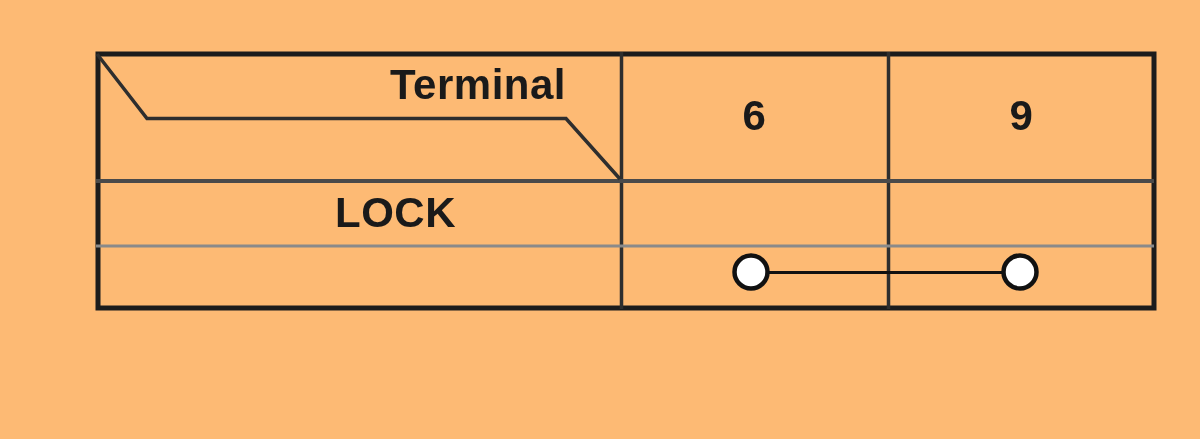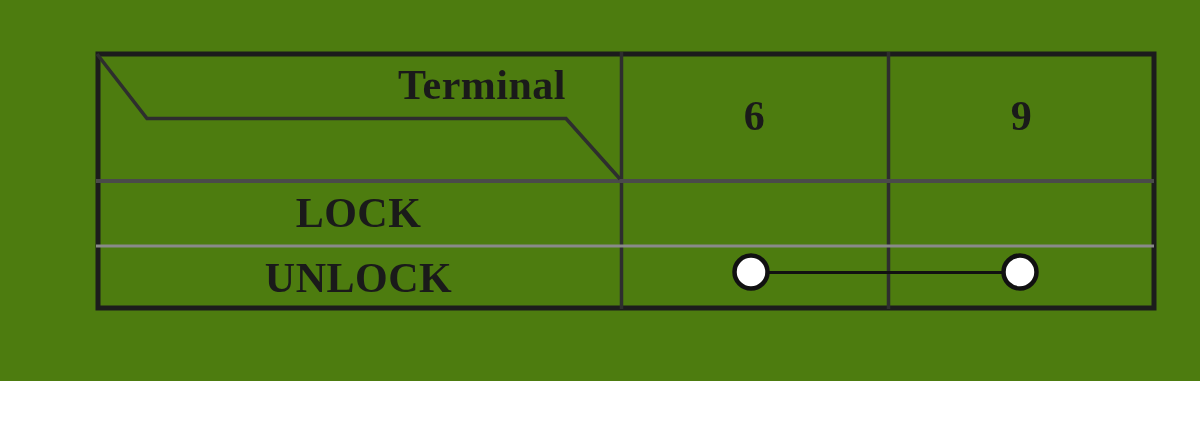--- a/index.html
+++ b/index.html
@@ -3,23 +3,23 @@
 <meta charset="utf-8">
 <style>
   html, body {
     margin: 0;
     padding: 0;
     background: #ffffff;
   }
   .canvas {
     position: relative;
     width: 1200px;
-    height: 381px;
-    background: #4d7c0f;
-    font-family: Liberation Serif, serif;
+    height: 439px;
+    background: #fdba74;
+    font-family: Liberation Sans, sans-serif;
     overflow: hidden;
   }
   .grid-svg {
     position: absolute;
     left: 0;
     top: 0;
     width: 1200px;
     height: 439px;
   }
   .cell {
@@ -44,20 +44,21 @@
     left: 621px; top: 52px; width: 267px; height: 128px;
     justify-content: center;
   }
   .col-header-9 {
     left: 888px; top: 52px; width: 267px; height: 128px;
     justify-content: center;
   }
   .row-header-lock {
     left: 96px; top: 180px; width: 525px; height: 66px;
     justify-content: center;
+    padding-left: 37px;
   }
   .row-header-unlock {
     left: 96px; top: 246px; width: 525px; height: 63px;
     justify-content: center;
   }
 </style>
 </head>
 <body>
 
 <div class="canvas">
@@ -83,15 +84,14 @@
 
   <div class="cell corner-terminal">Terminal</div>
 
 
   <div class="cell col-header-6">6</div>
 
   <div class="cell col-header-9">9</div>
 
   <div class="cell row-header-lock">LOCK</div>
 
-  <div class="cell row-header-unlock">UNLOCK</div>
 
 </div>
 
 </body></html>

